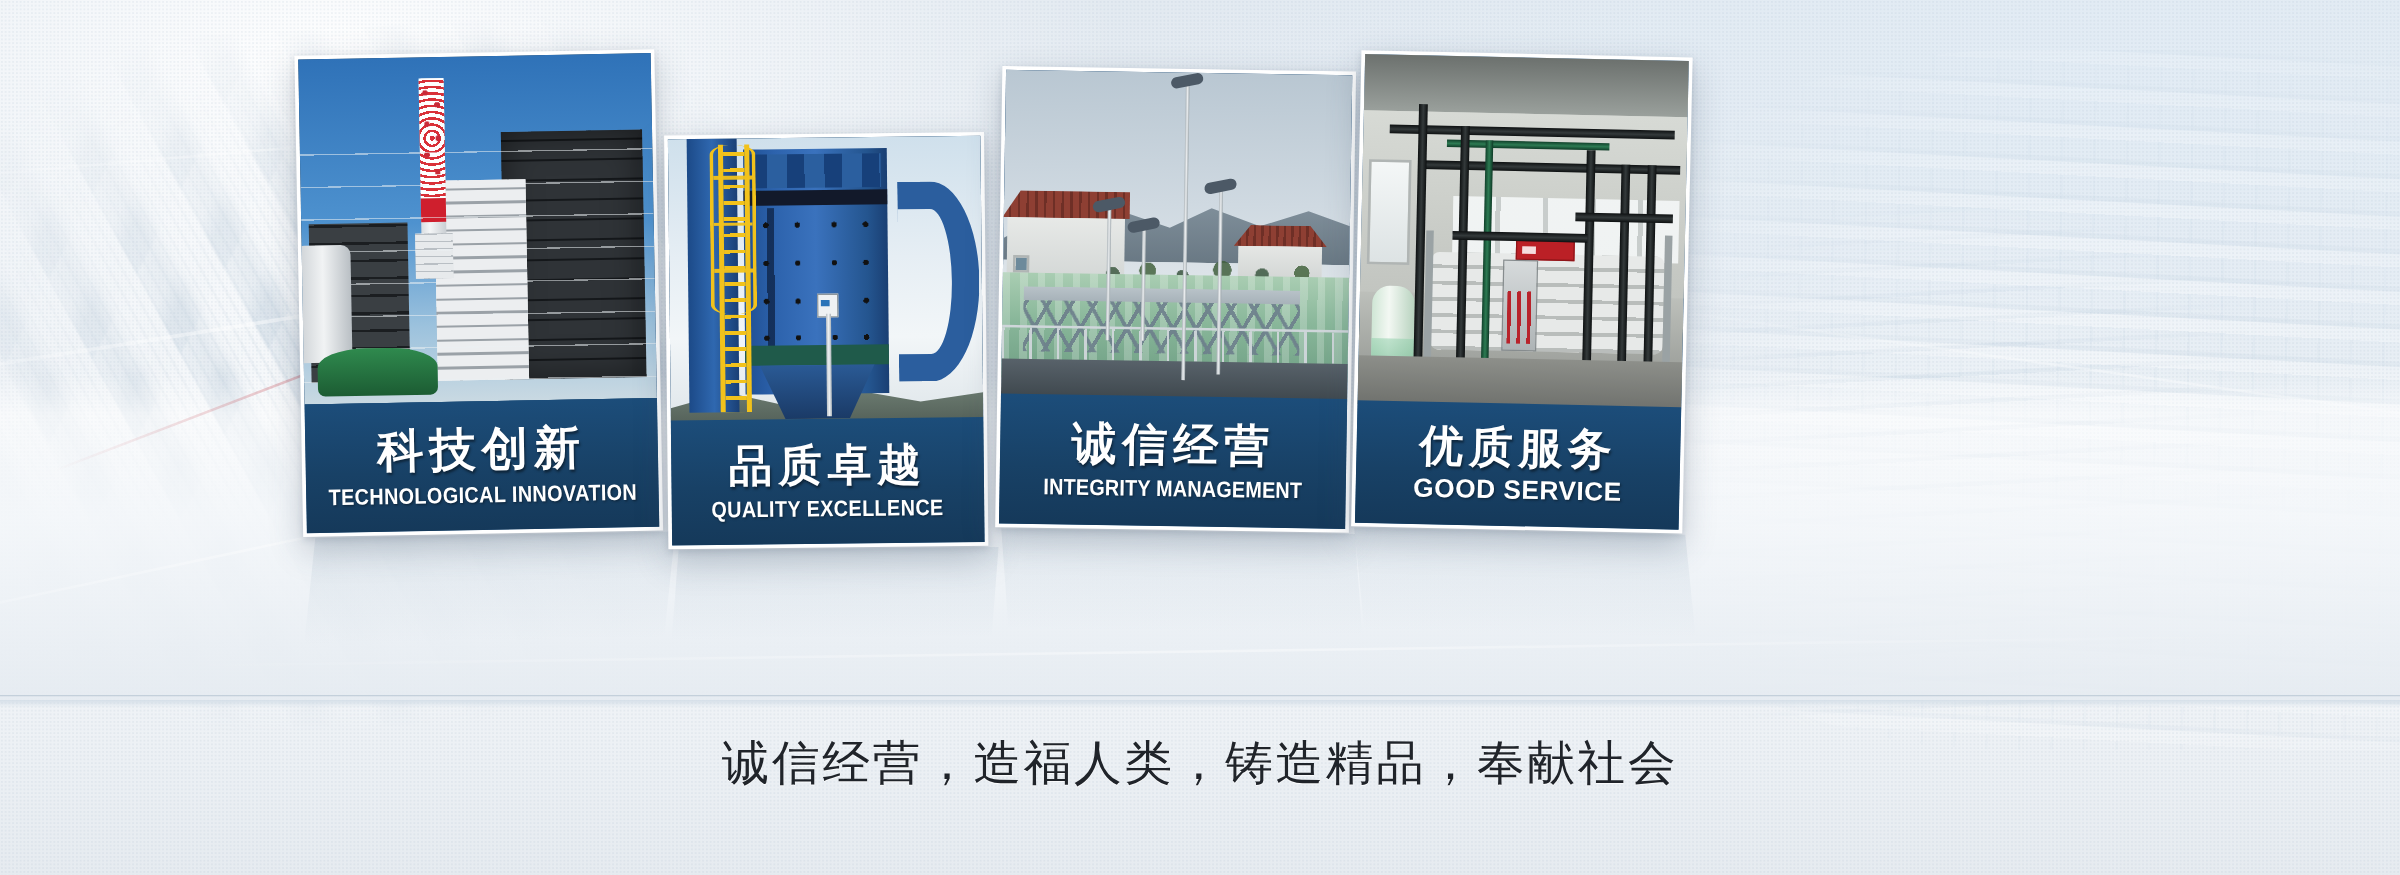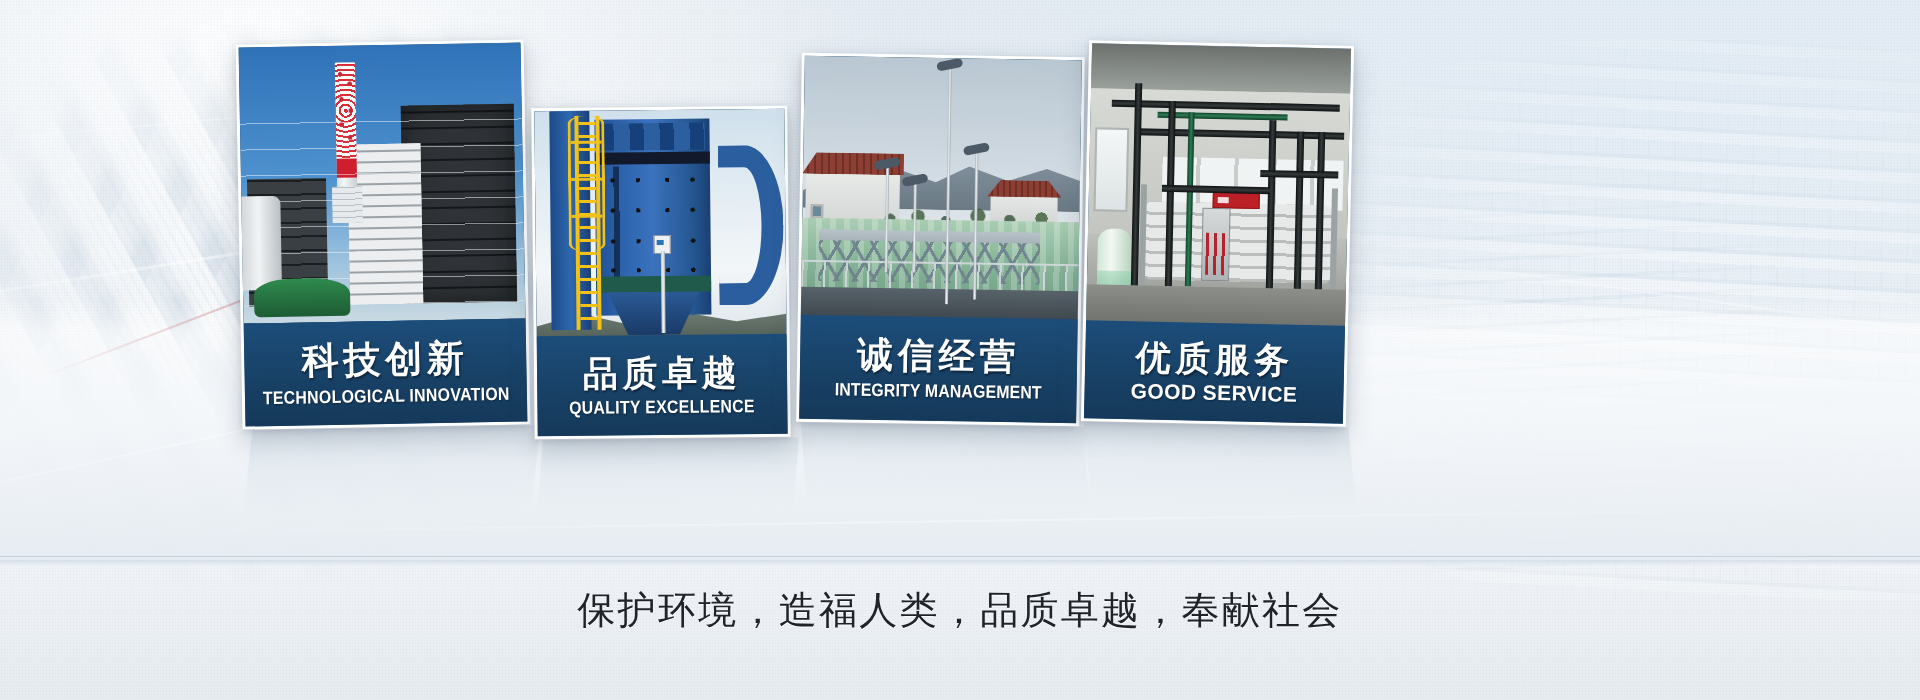--- a/index.html
+++ b/index.html
@@ -503,15 +503,15 @@
         </div>
         <div class="label">
           <div class="cn">优质服务</div>
           <div class="en">GOOD SERVICE</div>
         </div>
       </div>
     </div>
 
   </div>
 
-  <div id="tagline">保护环境，造福人类，品质卓越，奉献社会</div>
+  <div id="tagline">诚信经营，造福人类，铸造精品，奉献社会</div>
 
 </div>
 
 </body></html>

